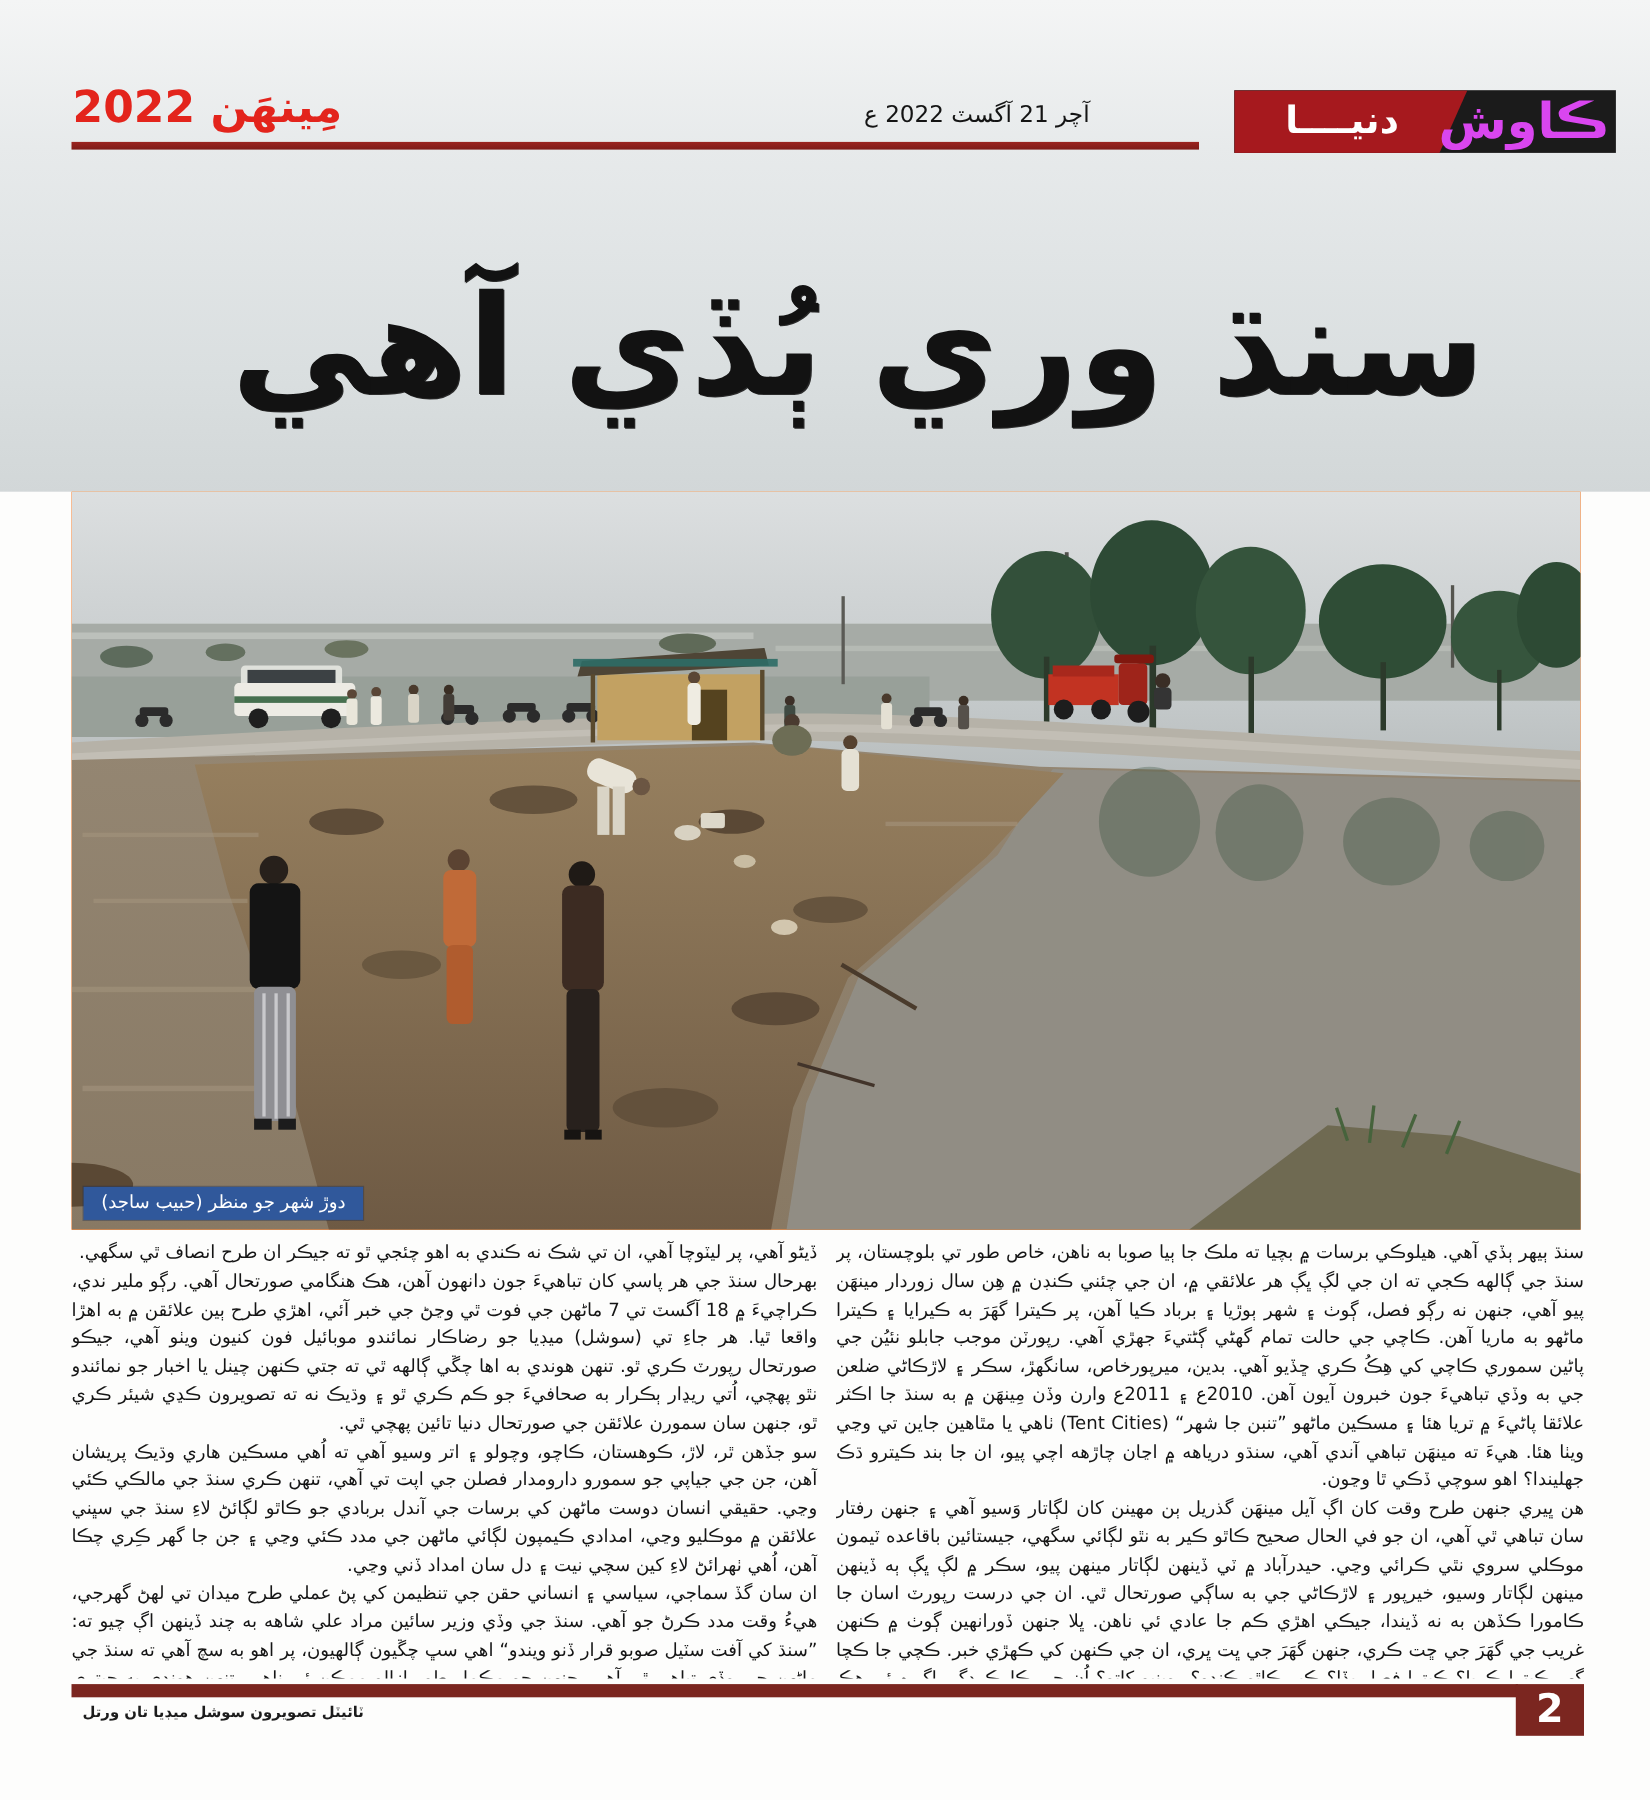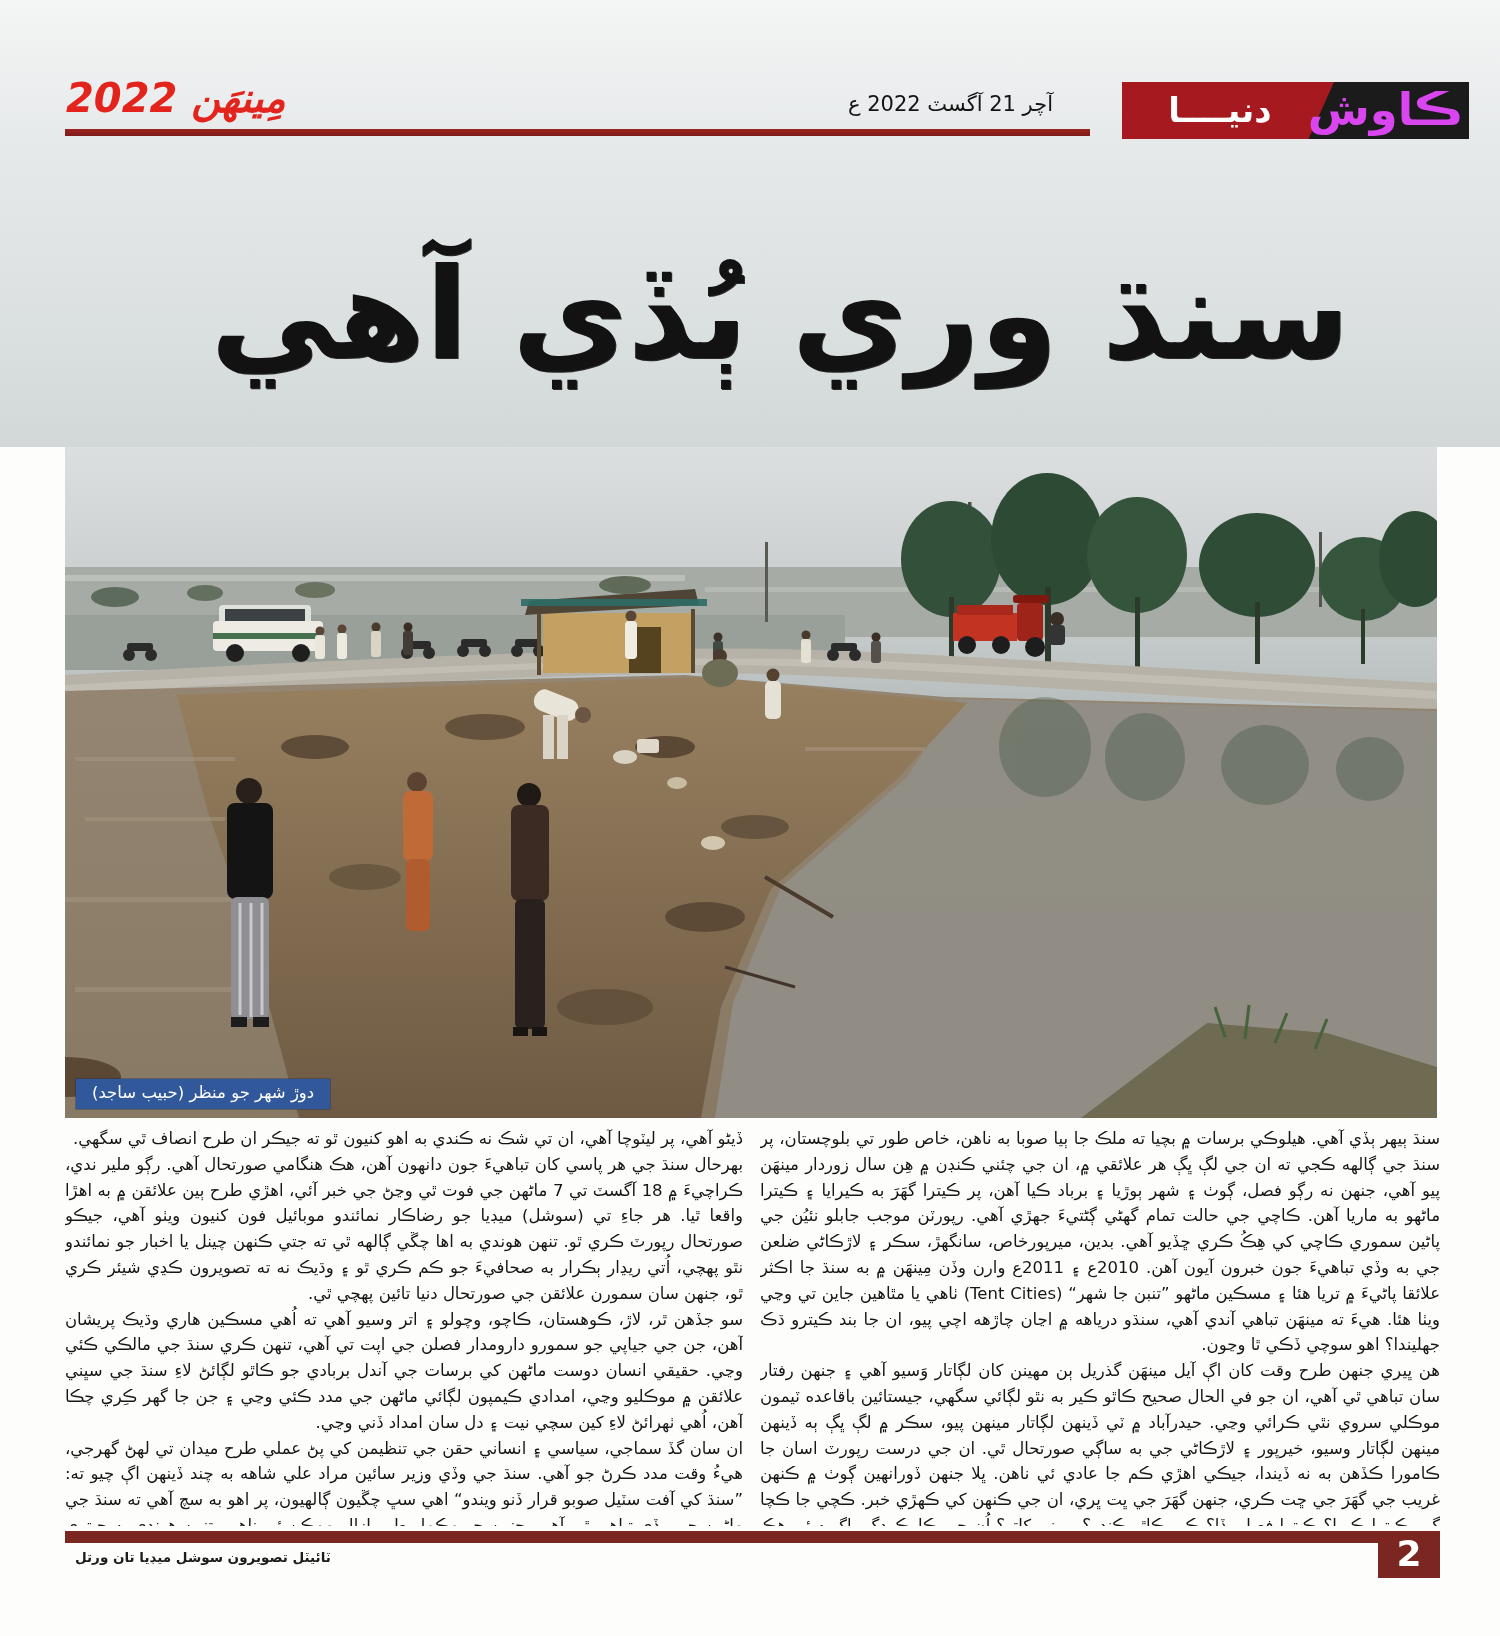--- a/index.html
+++ b/index.html
@@ -12,25 +12,25 @@
     overflow:hidden;
     color:#111;
   }
   .top-zone {
     position:absolute; left:0; top:0; width:1500px; height:447px;
     background:linear-gradient(180deg,#f4f5f5 0%, #e7eaeb 30%, #dadfe0 75%, #d2d7d8 100%);
   }
   .edition-label {
     position:absolute; left:66px; top:76px;
     font-size:40px; font-weight:bold; color:#e3241c;
-    direction:rtl; letter-spacing:0.5px; line-height:1.1;font-style:italic;
+    direction:rtl; letter-spacing:0.5px; line-height:1.1;
   }
   .header-date {
     position:absolute; left:723px; top:92px; width:330px;
-    text-align:right; font-size:21px; color:#141414; direction:rtl;
+    text-align:center; font-size:21px; color:#141414; direction:rtl;
   }
   .header-rule {
     position:absolute; left:65px; top:129px; width:1025px; height:7px;
     background:linear-gradient(180deg,#9b2420,#7e1b18);
   }
   .masthead {
     position:absolute; left:1090px; top:82px; width:347px; height:57px;
     background:#1b1b1b;
     margin-left:32px;
   }
@@ -354,21 +354,21 @@
   <div class="photo-caption">دوڙ شهر جو منظر (حبيب ساجد)</div>
 </div>
 
 <div class="article-col col-right">
   <p>سنڌ ٻيهر ٻڏي آهي. هيلوڪي برسات ۾ بچيا ته ملڪ جا ٻيا صوبا به ناهن، خاص طور تي بلوچستان، پر سنڌ جي ڳالهه ڪجي ته ان جي لڳ ڀڳ هر علائقي ۾، ان جي چئني ڪنڊن ۾ هِن سال زوردار مينهَن پيو آهي، جنهن نه رڳو فصل، ڳوٺ ۽ شهر ٻوڙيا ۽ برباد ڪيا آهن، پر ڪيترا گهَرَ به ڪيرايا ۽ ڪيترا ماڻهو به ماريا آهن. ڪاچي جي حالت تمام گهڻي ڳڻتيءَ جهڙي آهي. رپورٽن موجب جابلو نئيُن جي پاڻين سموري ڪاچي کي هِڪُ ڪري ڇڏيو آهي. بدين، ميرپورخاص، سانگهڙ، سڪر ۽ لاڙڪاڻي ضلعن جي به وڏي تباهيءَ جون خبرون آيون آهن. 2010ع ۽ 2011ع وارن وڏن مِينهَن ۾ به سنڌ جا اڪثر علائقا پاڻيءَ ۾ تريا هئا ۽ مسڪين ماڻهو ”تنبن جا شهر“ (Tent Cities) ٺاهي يا مٿاهين جاين تي وڃي ويٺا هئا. هيءَ ته مينهَن تباهي آندي آهي، سنڌو درياهه ۾ اڃان چاڙهه اچي پيو، ان جا بند ڪيترو ڌڪ جهليندا؟ اهو سوچي ڏڪي ٿا وڃون.</p>
   <p>هن ڀيري جنهن طرح وقت کان اڳ آيل مينهَن گذريل ٻن مهينن کان لڳاتار وَسيو آهي ۽ جنهن رفتار سان تباهي ٿي آهي، ان جو في الحال صحيح ڪاٿو ڪير به نٿو لڳائي سگهي، جيستائين باقاعده ٽيمون موڪلي سروي نٿي ڪرائي وڃي. حيدرآباد ۾ ٽي ڏينهن لڳاتار مينهن پيو، سڪر ۾ لڳ ڀڳ ٻه ڏينهن مينهن لڳاتار وسيو، خيرپور ۽ لاڙڪاڻي جي به ساڳي صورتحال ٿي. ان جي درست رپورٽ اسان جا ڪامورا ڪڏهن به نه ڏيندا، جيڪي اهڙي ڪم جا عادي ئي ناهن. ڀلا جنهن ڏورانهين ڳوٺ ۾ ڪنهن غريب جي گهَرَ جي ڇت ڪري، جنهن گهَرَ جي ڀت ڀري، ان جي ڪنهن کي ڪهڙي خبر. ڪچي جا ڪچا گهر ڪيترا ڪريا؟ ڪيترا فصل ٻڏا؟ ڪير ڪاٿو ڪندو؟ روينيو کاتو؟ اُن جي ڪارڪردگي اڳ ۾ ئي هڪ سوال هوندي آهي.</p>
 
 </div>
 
 <div class="article-col col-left">
-  <p>ڏيڻو آهي، پر ليٽوچا آهي، ان تي شڪ نه ڪندي به اهو کنيون ٿو ته جيڪر ان طرح انصاف ٿي سگهي.</p>
+  <p>ڏيڻو آهي، پر ليٽوچا آهي، ان تي شڪ نه ڪندي به اهو چئجي ٿو ته جيڪر ان طرح انصاف ٿي سگهي.</p>
   <p>بهرحال سنڌ جي هر پاسي کان تباهيءَ جون دانهون آهن، هڪ هنگامي صورتحال آهي. رڳو ملير ندي، ڪراچيءَ ۾ 18 آگسٽ تي 7 ماڻهن جي فوت ٿي وڃڻ جي خبر آئي، اهڙي طرح ٻين علائقن ۾ به اهڙا واقعا ٿيا. هر جاءِ تي (سوشل) ميڊيا جو رضاڪار نمائندو موبائيل فون کنيون ويٺو آهي، جيڪو صورتحال رپورٽ ڪري ٿو. تنهن هوندي به اها چڱي ڳالهه ٿي ته جتي ڪنهن چينل يا اخبار جو نمائندو نٿو پهچي، اُتي ريڍار ٻڪرار به صحافيءَ جو ڪم ڪري ٿو ۽ وڌيڪ نه ته تصويرون ڪڍي شيئر ڪري ٿو، جنهن سان سمورن علائقن جي صورتحال دنيا تائين پهچي ٿي.</p>
   <p>سو جڏهن ٿر، لاڙ، ڪوهستان، ڪاچو، وچولو ۽ اتر وسيو آهي ته اُهي مسڪين هاري وڌيڪ پريشان آهن، جن جي جياپي جو سمورو دارومدار فصلن جي اپت تي آهي، تنهن ڪري سنڌ جي مالڪي ڪئي وڃي. حقيقي انسان دوست ماڻهن کي برسات جي آندل بربادي جو ڪاٿو لڳائڻ لاءِ سنڌ جي سڀني علائقن ۾ موڪليو وڃي، امدادي ڪيمپون لڳائي ماڻهن جي مدد ڪئي وڃي ۽ جن جا گهر ڪِري چڪا آهن، اُهي ٺهرائڻ لاءِ کين سچي نيت ۽ دل سان امداد ڏني وڃي.</p>
   <p>ان سان گڏ سماجي، سياسي ۽ انساني حقن جي تنظيمن کي پڻ عملي طرح ميدان تي لهڻ گهرجي، هيءُ وقت مدد ڪرڻ جو آهي. سنڌ جي وڏي وزير سائين مراد علي شاهه به چند ڏينهن اڳ چيو ته: ”سنڌ کي آفت سٽيل صوبو قرار ڏنو ويندو“ اهي سڀ چڱيون ڳالهيون، پر اهو به سچ آهي ته سنڌ جي ماڻهن جي وڏي تباهي ٿي آهي، جنهن جو مڪمل طور ازالو ممڪن ئي ناهي، تنهن هوندي به جيتري انهن جي مدد ٿي سگهي، سا ڪرڻ گهرجي. ■ (انور)</p>
 </div>
 
 <div class="footer-bar"></div>
 <div class="page-number-box">2</div>
 <div class="footer-note">ٽائيٽل تصويرون سوشل ميڊيا تان ورتل</div>
 
 </body></html>

